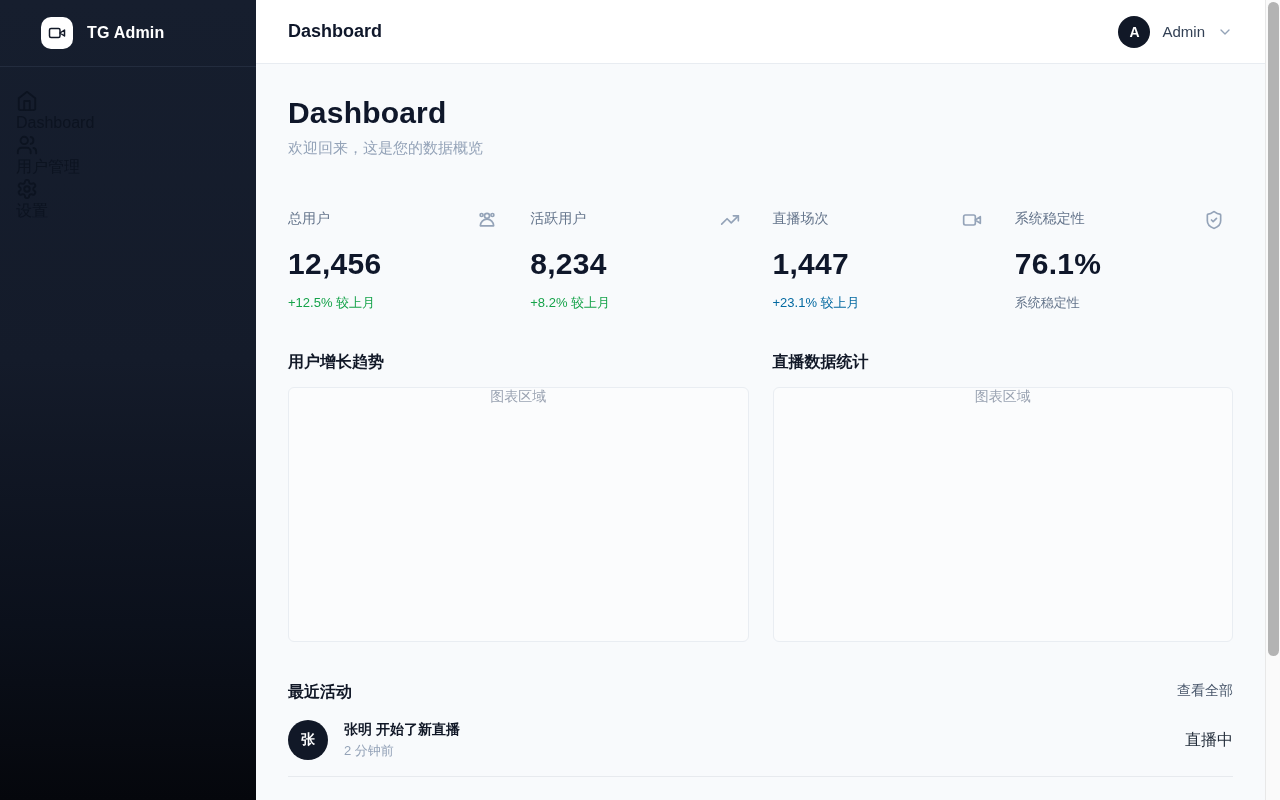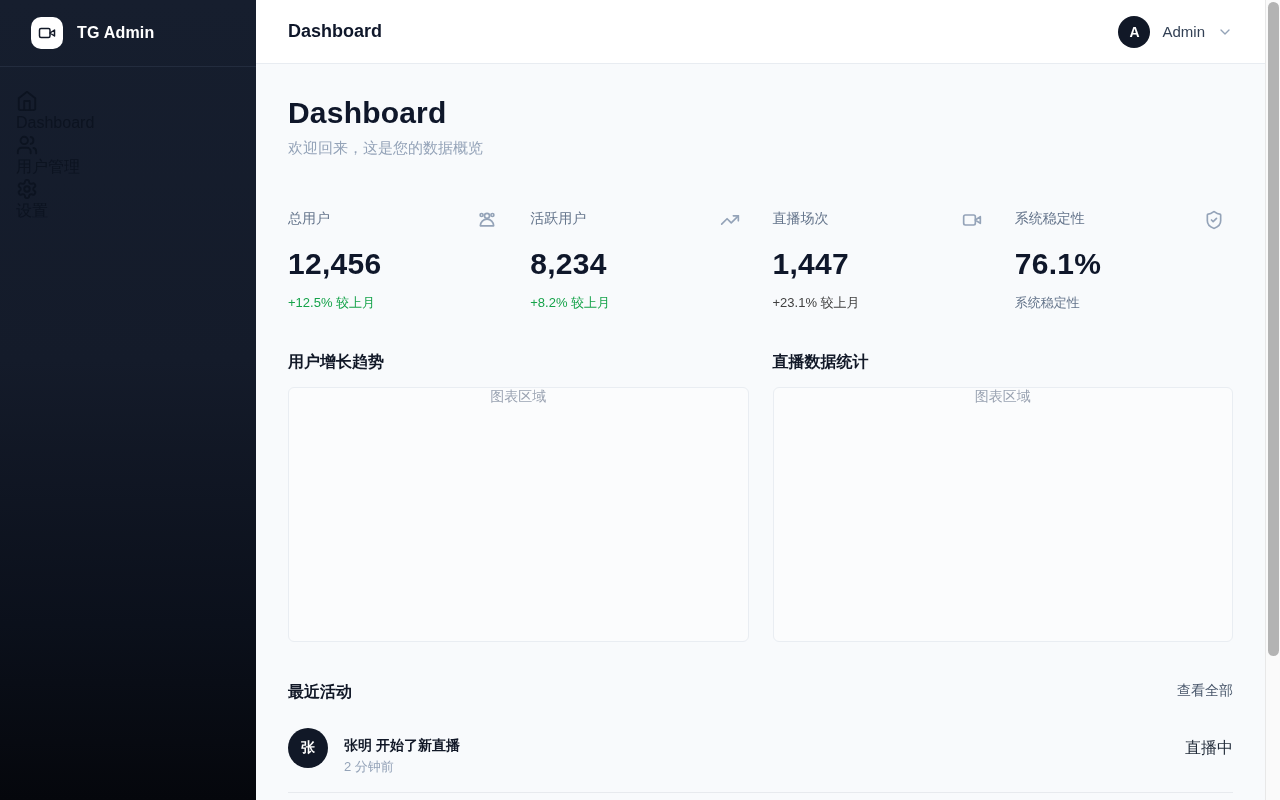--- a/index.html
+++ b/index.html
@@ -9,21 +9,21 @@
     background:#f8fafc; color:#0f172a; display:flex;
   }
   
   .sidebar {
     width:256px; height:800px; flex:0 0 256px;
     background:linear-gradient(180deg,#161e2e 0%,#141b2a 45%,#0b101b 78%,#05070c 100%);
     display:flex; flex-direction:column;
   }
   .brand {
     height:67px; display:flex; align-items:center; gap:14px;
-    padding:0 31px; border-bottom:1px solid #232c3e;
+    padding:0 41px; border-bottom:1px solid #232c3e;
   }
   .brand-logo {
     width:32px; height:32px; background:#ffffff; border-radius:10px;
     display:flex; align-items:center; justify-content:center; color:#111827;
   }
   .brand-name { color:#ffffff; font-size:16px; font-weight:bold; letter-spacing:.2px; }
   .nav { padding:23px 16px 0 16px; }
   .nav-item { display:block; color:#0c1320; cursor:pointer; margin-bottom:0; }
   .nav-item .nav-icon { display:block; width:22px; height:22px; }
   .nav-item .nav-label { display:block; font-size:16px; line-height:22px; }
@@ -67,21 +67,21 @@
   .activity-row {
     display:flex; align-items:center; gap:16px; padding:17px 0 16px 0;
     border-bottom:1px solid #e7eaee;
   }
   .avatar-lg {
     width:40px; height:40px; border-radius:50%; background:#111827; color:#fff;
     display:flex; align-items:center; justify-content:center;
     font-size:14px; font-weight:bold; flex:0 0 40px;
   }
   .activity-body { flex:1 1 auto; }
-  .activity-text { font-size:14px; font-weight:bold; color:#111827;margin-top:17px; }
+  .activity-text { font-size:14px; font-weight:bold; color:#111827; }
   .activity-time { font-size:13px; color:#94a3b8; margin-top:3px; }
   .activity-status { font-size:16px; color:#1f2937; }
   
   .scrollbar {
     position:absolute; top:0; right:-15px; width:15px; height:800px;
     background:#fafafa; border-left:1px solid #e8e8e8;
   }
   .main { margin-right:15px; }
   .scroll-thumb {
     position:absolute; left:2px; top:2px; width:11px; height:654px;
@@ -192,21 +192,21 @@
         <div class="stat-head">
           <span class="stat-label">直播场次</span>
           <span class="stat-icon">
             <svg width="20" height="20" viewBox="0 0 24 24" fill="none" stroke="currentColor" stroke-width="2" stroke-linecap="round" stroke-linejoin="round">
                 <path d="m22 8-6 4 6 4V8Z"></path>
                 <rect width="14" height="12" x="2" y="6" rx="2"></rect>
               </svg>
           </span>
         </div>
         <div class="stat-value">1,447</div>
-        <div class="stat-delta" style="color: #404040;">+23.1% 较上月</div>
+        <div class="stat-delta" style="color: #0369a1;">+23.1% 较上月</div>
       </div>
 
       <div class="stat-card">
         <div class="stat-head">
           <span class="stat-label">系统稳定性</span>
           <span class="stat-icon">
             <svg width="20" height="20" viewBox="0 0 24 24" fill="none" stroke="currentColor" stroke-width="2" stroke-linecap="round" stroke-linejoin="round">
                 <path d="M20 13c0 5-3.5 7.5-7.66 8.95a1 1 0 0 1-.67-.01C7.5 20.5 4 18 4 13V6a1 1 0 0 1 1-1c2 0 4.5-1.2 6.24-2.72a1 1 0 0 1 1.52 0C14.51 3.81 17 5 19 5a1 1 0 0 1 1 1z"></path>
                 <path d="m9 12 2 2 4-4"></path>
               </svg>

